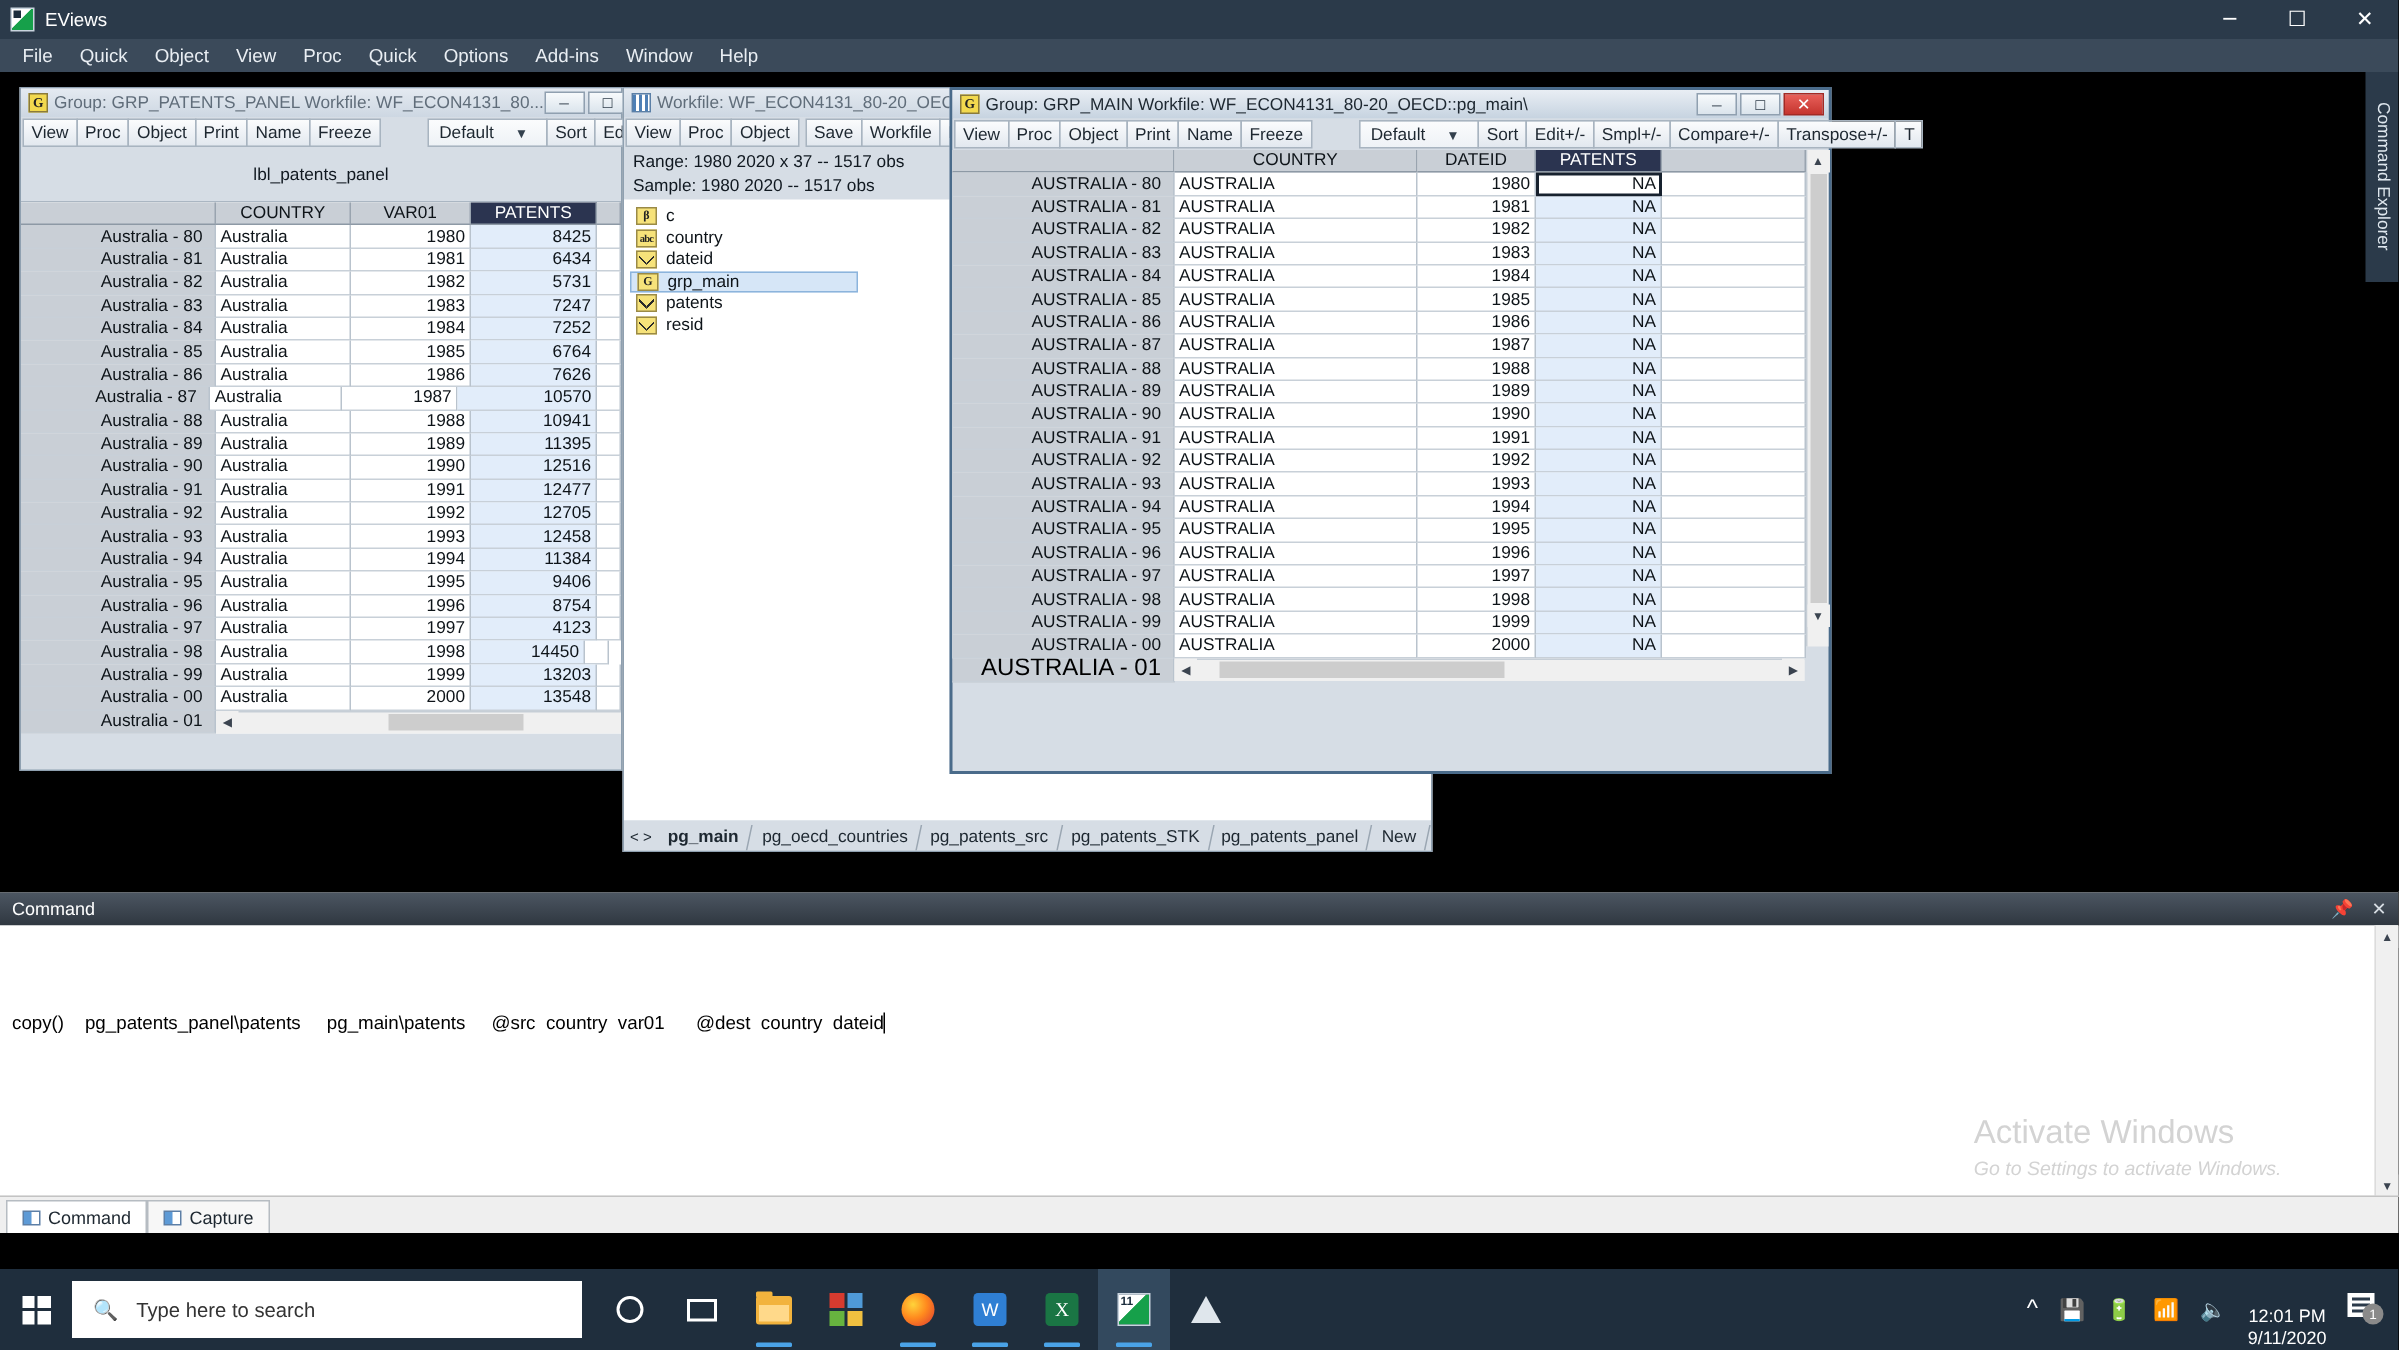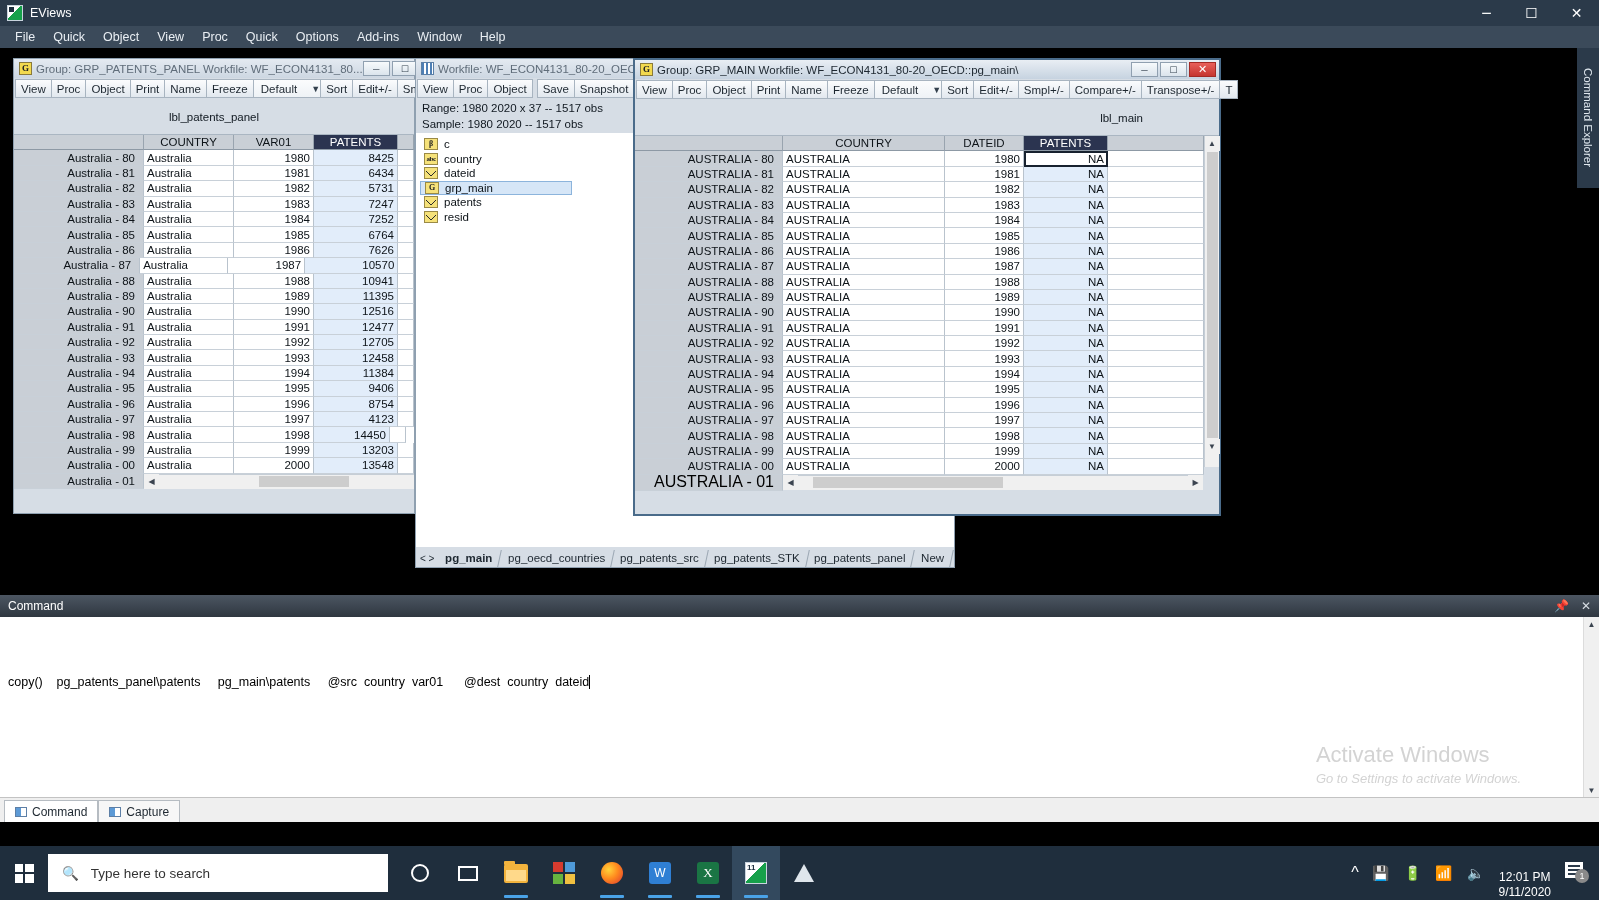--- a/index.html
+++ b/index.html
@@ -91,21 +91,21 @@
   .tb-btn {
     border: 1px solid #a8b4c0; background: linear-gradient(#fbfcfd,#e2e8ef);
     font-size: 11.5px; color: #1d2730; padding: 0 5px;
     display: flex; align-items: center; white-space: nowrap;
     margin-right: -1px;
   }
   .tb-gap { width: 5px; }
   .tb-select {
     border: 1px solid #a8b4c0; background: linear-gradient(#fbfcfd,#eef2f6);
     font-size: 11.5px; color: #1d2730; display: flex; align-items: center;
-    padding: 0 0 0 7px; white-space: nowrap; position: relative; margin-right: -1px;
+    padding: 0 12px 0 7px; white-space: nowrap; position: relative; margin-right: -1px; margin-left: 32px;
   }
   .tb-select .chev { margin-left: auto; padding-left: 14px; font-size: 9px; color: #33404d; }
 
   .ev-label-row {
     height: 36px; background: #d6dde5; display: flex; align-items: center;
     justify-content: center; font-size: 11.5px; color: #101820;
     border-bottom: 1px solid #aab6c2;
   }
 
   
@@ -512,21 +512,21 @@
     <div class="ev-win-head">
       <div class="ev-obj-icon wf"></div>
       <div class="ev-win-title">Workfile: WF_ECON4131_80-20_OECD</div>
     </div>
     <div class="ev-toolbar">
       <div class="tb-btn">View</div>
       <div class="tb-btn">Proc</div>
       <div class="tb-btn">Object</div>
       <div class="tb-gap"></div>
       <div class="tb-btn">Save</div>
-      <div class="tb-btn">Snapshot</div>
+      <div class="tb-btn">Workfile</div>
       <div class="tb-btn">Fre</div>
     </div>
     <div class="wf-info">
       <div>Range:  1980 2020 x 37  --  1517 obs</div>
       <div>Sample: 1980 2020  --  1517 obs</div>
     </div>
     <div class="wf-objects" id="wf-objects">
         <div class="wf-obj">
           <span class="wf-ico">β</span>
           <span>c</span>
@@ -589,21 +589,20 @@
         <span class="chev">▼</span>
       </div>
       <div class="tb-gap"></div>
       <div class="tb-btn">Sort</div>
       <div class="tb-btn">Edit+/-</div>
       <div class="tb-btn">Smpl+/-</div>
       <div class="tb-btn">Compare+/-</div>
       <div class="tb-btn">Transpose+/-</div>
       <div class="tb-btn">T</div>
     </div>
-    <div class="ev-label-row" style="justify-content:flex-end; padding-right:76px;">lbl_main</div>
     <div style="display:flex;">
       <div class="grid" style="flex:1;">
         <div class="grid-row">
           <div class="gc hdr" style="width:148px;"></div>
           <div class="gc hdr" style="width:162px;">COUNTRY</div>
           <div class="gc hdr" style="width:79px;">DATEID</div>
           <div class="gc hdr sel" style="width:84px;">PATENTS</div>
           <div class="gc hdr" style="width:96px;"></div>
         </div>
         <div id="gm-rows">

